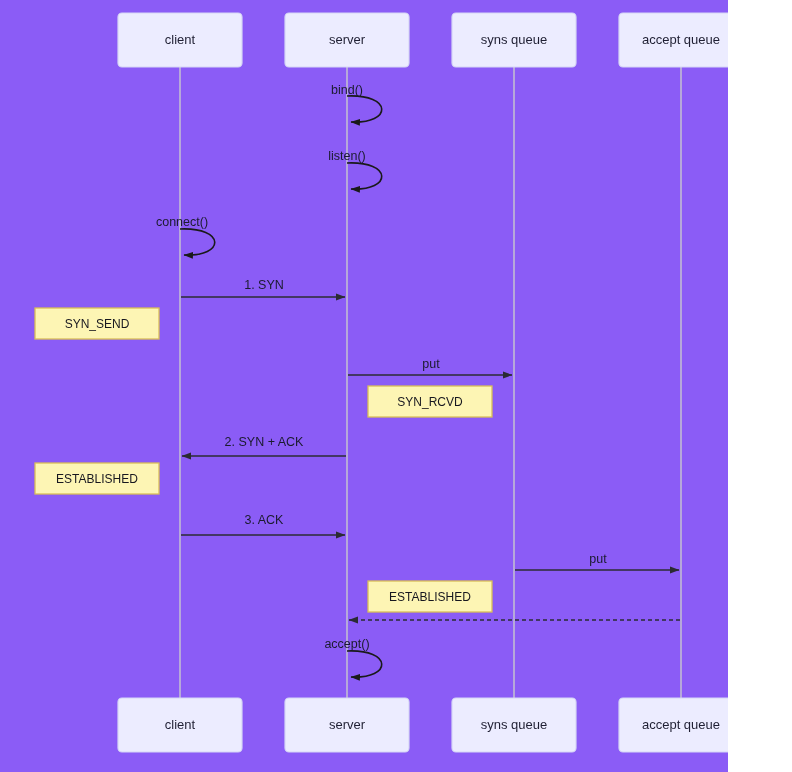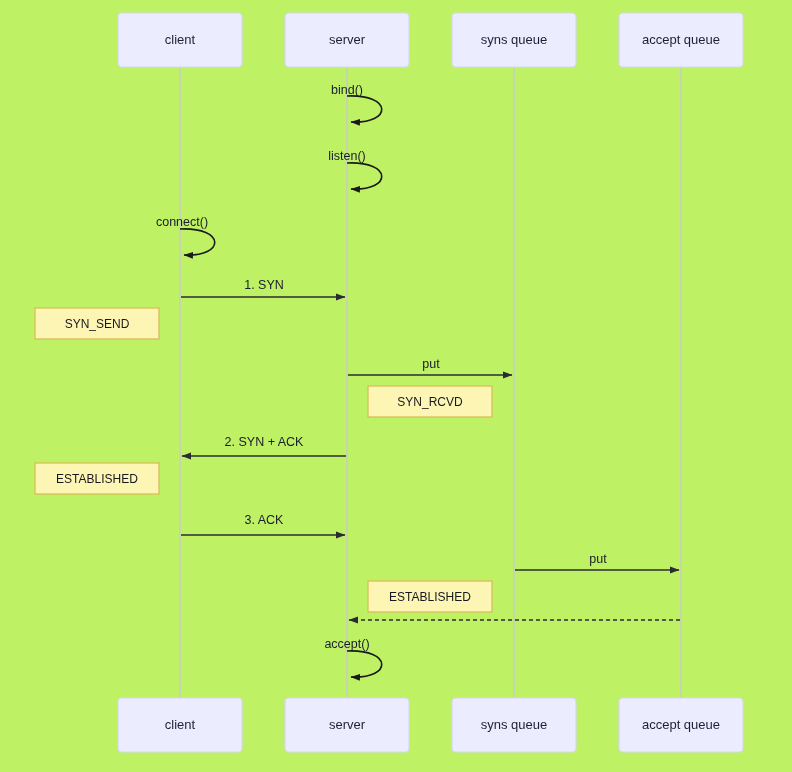--- a/index.html
+++ b/index.html
@@ -6,24 +6,24 @@
     margin: 0;
     padding: 0;
     background: #ffffff;
   }
   body {
     font-family: "Liberation Sans", sans-serif;
     -webkit-font-smoothing: antialiased;
   }
   #stage {
     position: relative;
-    width: 792px;
+    width: 728px;
     height: 772px;
     overflow: hidden;
-    background: #bef264;
+    background: #8b5cf6;
   }
   #diagram-svg {
     position: absolute;
     left: 0;
     top: 0;
     width: 792px;
     height: 772px;
   }
   .participant-box-rect {
     fill: #ECECFF;

